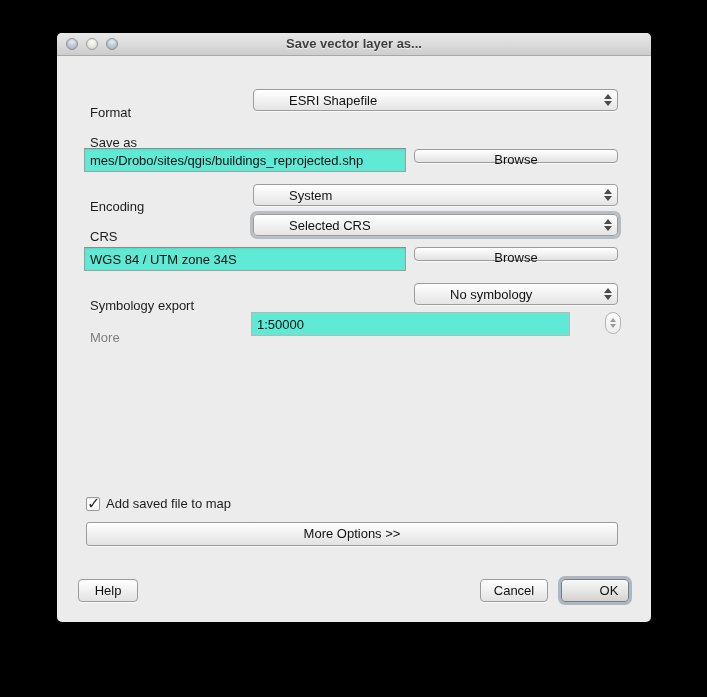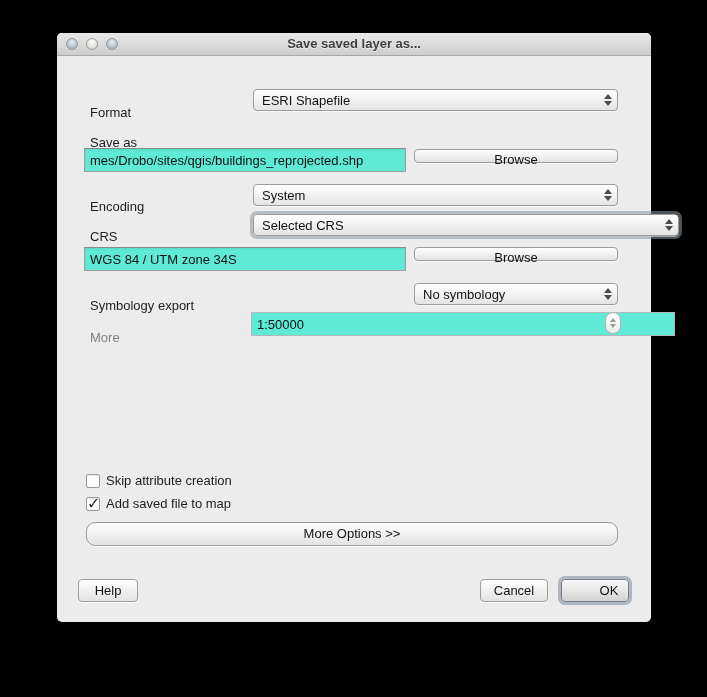--- a/index.html
+++ b/index.html
@@ -34,21 +34,21 @@
   .label.dim{color:#7f7f7f;}
 
   .combo{
     position:absolute;height:22px;box-sizing:border-box;
     background:linear-gradient(#ffffff,#f3f3f3 45%,#e4e4e4);
     border:1px solid #9c9c9c;border-radius:4px;
     box-shadow:0 1px 0 rgba(255,255,255,.7);
     display:flex;align-items:center;cursor:default;
   }
   .combo .combo-text{font-size:13px;color:#111;padding-left:8px;flex:1;
-    overflow:hidden;white-space:nowrap;}
+    overflow:hidden;white-space:nowrap;margin-left:27px;}
   .combo .arrows{width:18px;display:flex;flex-direction:column;align-items:center;justify-content:center;gap:2px;}
   .tri-up{width:0;height:0;border-left:4px solid transparent;border-right:4px solid transparent;border-bottom:5px solid #4b4b4b;}
   .tri-down{width:0;height:0;border-left:4px solid transparent;border-right:4px solid transparent;border-top:5px solid #4b4b4b;}
   .combo.focused{box-shadow:0 0 0 3px rgba(139,151,163,.55),0 1px 0 rgba(255,255,255,.7);}
 
   .text-input{
     position:absolute;height:24px;box-sizing:border-box;
     background:#5eead4;border:1px solid #9e9e9e;border-top-color:#8b8b8b;
     font-size:13px;color:#111;padding:0 5px;
     font-family:"Liberation Sans","DejaVu Sans",sans-serif;
@@ -94,21 +94,21 @@
 </style>
 </head>
 <body>
 
 <div class="window">
 
   <div class="titlebar">
     <span class="tl tl-1"></span>
     <span class="tl tl-2"></span>
     <span class="tl tl-3"></span>
-    <div class="title">Save saved layer as...</div>
+    <div class="title">Save vector layer as...</div>
   </div>
 
   <div class="label" style="left:33px;top:60px;">Format</div>
   <div class="combo" style="left:196px;top:56px;width:365px;">
     <span class="combo-text">ESRI Shapefile</span>
     <span class="arrows">
         <span class="tri-up"></span>
         <span class="tri-down"></span>
       </span>
   </div>
@@ -120,59 +120,53 @@
   <div class="label" style="left:33px;top:154px;">Encoding</div>
   <div class="combo" style="left:196px;top:151px;width:365px;">
     <span class="combo-text">System</span>
     <span class="arrows">
         <span class="tri-up"></span>
         <span class="tri-down"></span>
       </span>
   </div>
 
   <div class="label" style="left:33px;top:184px;">CRS</div>
-  <div class="combo focused" style="left:196px;top:181px;width:426px;">
+  <div class="combo focused" style="left:196px;top:181px;width:365px;">
     <span class="combo-text">Selected CRS</span>
     <span class="arrows">
         <span class="tri-up"></span>
         <span class="tri-down"></span>
       </span>
   </div>
 
   <input class="text-input" style="left: 27px; top: 214px; width: 322px;" value="WGS 84 / UTM zone 34S">
   <div class="btn" style="left:357px;top:214px;width:204px;">Browse</div>
 
   <div class="label" style="left:33px;top:253px;">Symbology export</div>
   <div class="combo" style="left:357px;top:250px;width:204px;justify-content:center;">
     <span class="combo-text">No symbology</span>
     <span class="arrows">
         <span class="tri-up"></span>
         <span class="tri-down"></span>
       </span>
   </div>
 
   <div class="label dim" style="left:33px;top:285px;">More</div>
-  <input class="text-input dim-border" style="left: 194px; top: 279px; width: 424px;" value="1:50000">
+  <input class="text-input dim-border" style="left: 194px; top: 279px; width: 319px;" value="1:50000">
   <div class="spinner" style="left:548px;top:279px;">
     <span class="tri-up"></span>
     <span class="tri-down"></span>
   </div>
 
-  <div class="checkbox-row" style="left:29px;top:440px;">
-    <span class="checkbox">
-      <span class="checkmark"></span>
-    </span>
-    <span class="checkbox-label">Skip attribute creation</span>
-  </div>
   <div class="checkbox-row" style="left:29px;top:463px;">
     <span class="checkbox">
       <span class="checkmark">✓</span>
     </span>
     <span class="checkbox-label">Add saved file to map</span>
   </div>
 
-  <div class="btn wide-btn" style="left:29px;top:489px;width:532px;border-radius:9px;">More Options &gt;&gt;</div>
+  <div class="btn wide-btn" style="left:29px;top:489px;width:532px;border-radius:3px;">More Options &gt;&gt;</div>
 
   <div class="btn" style="left:21px;top:546px;width:60px;height:23px;line-height:21px;">Help</div>
   <div class="btn" style="left:423px;top:546px;width:68px;height:23px;line-height:21px;">Cancel</div>
   <div class="btn default-btn" style="left:504px;top:546px;width:68px;height:23px;line-height:21px;">OK</div>
 
 </div>
 
 </body></html>

